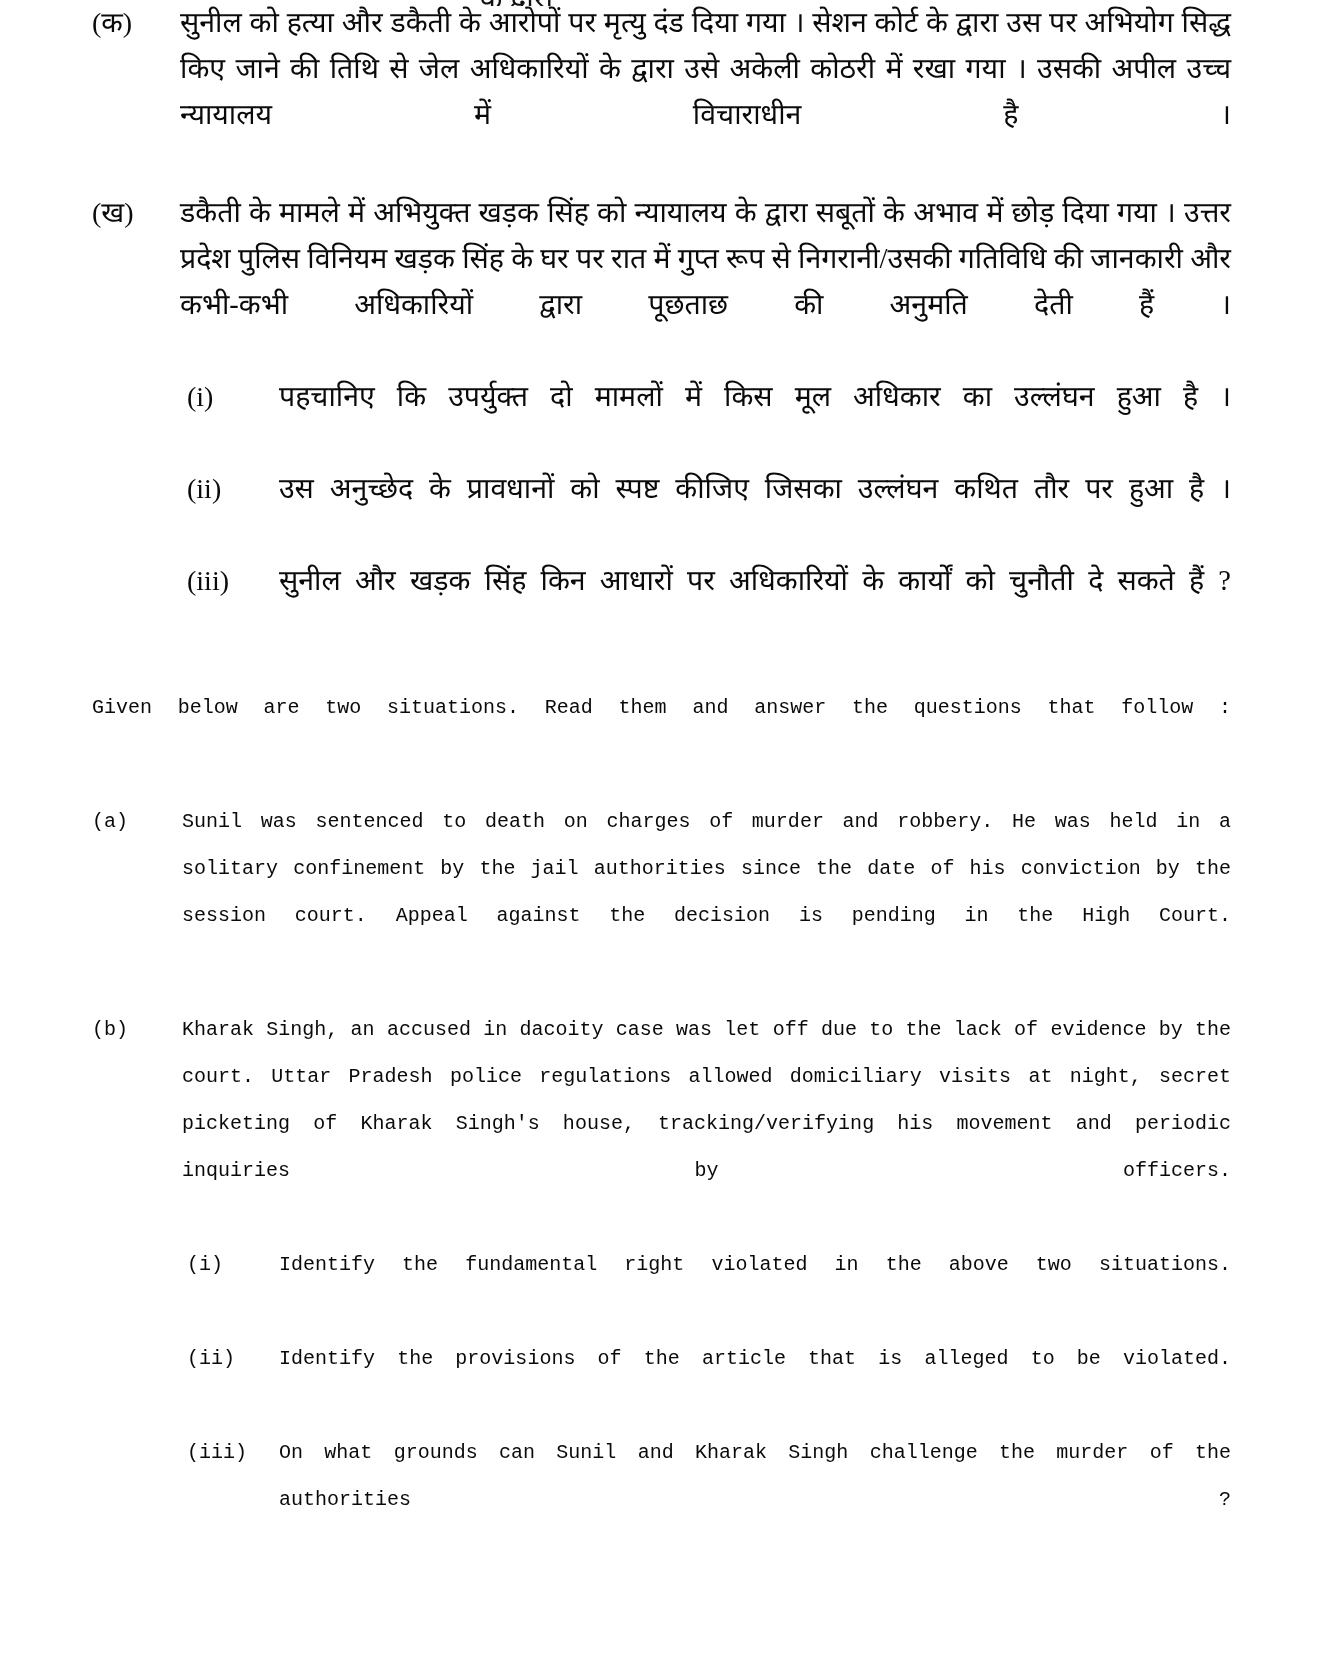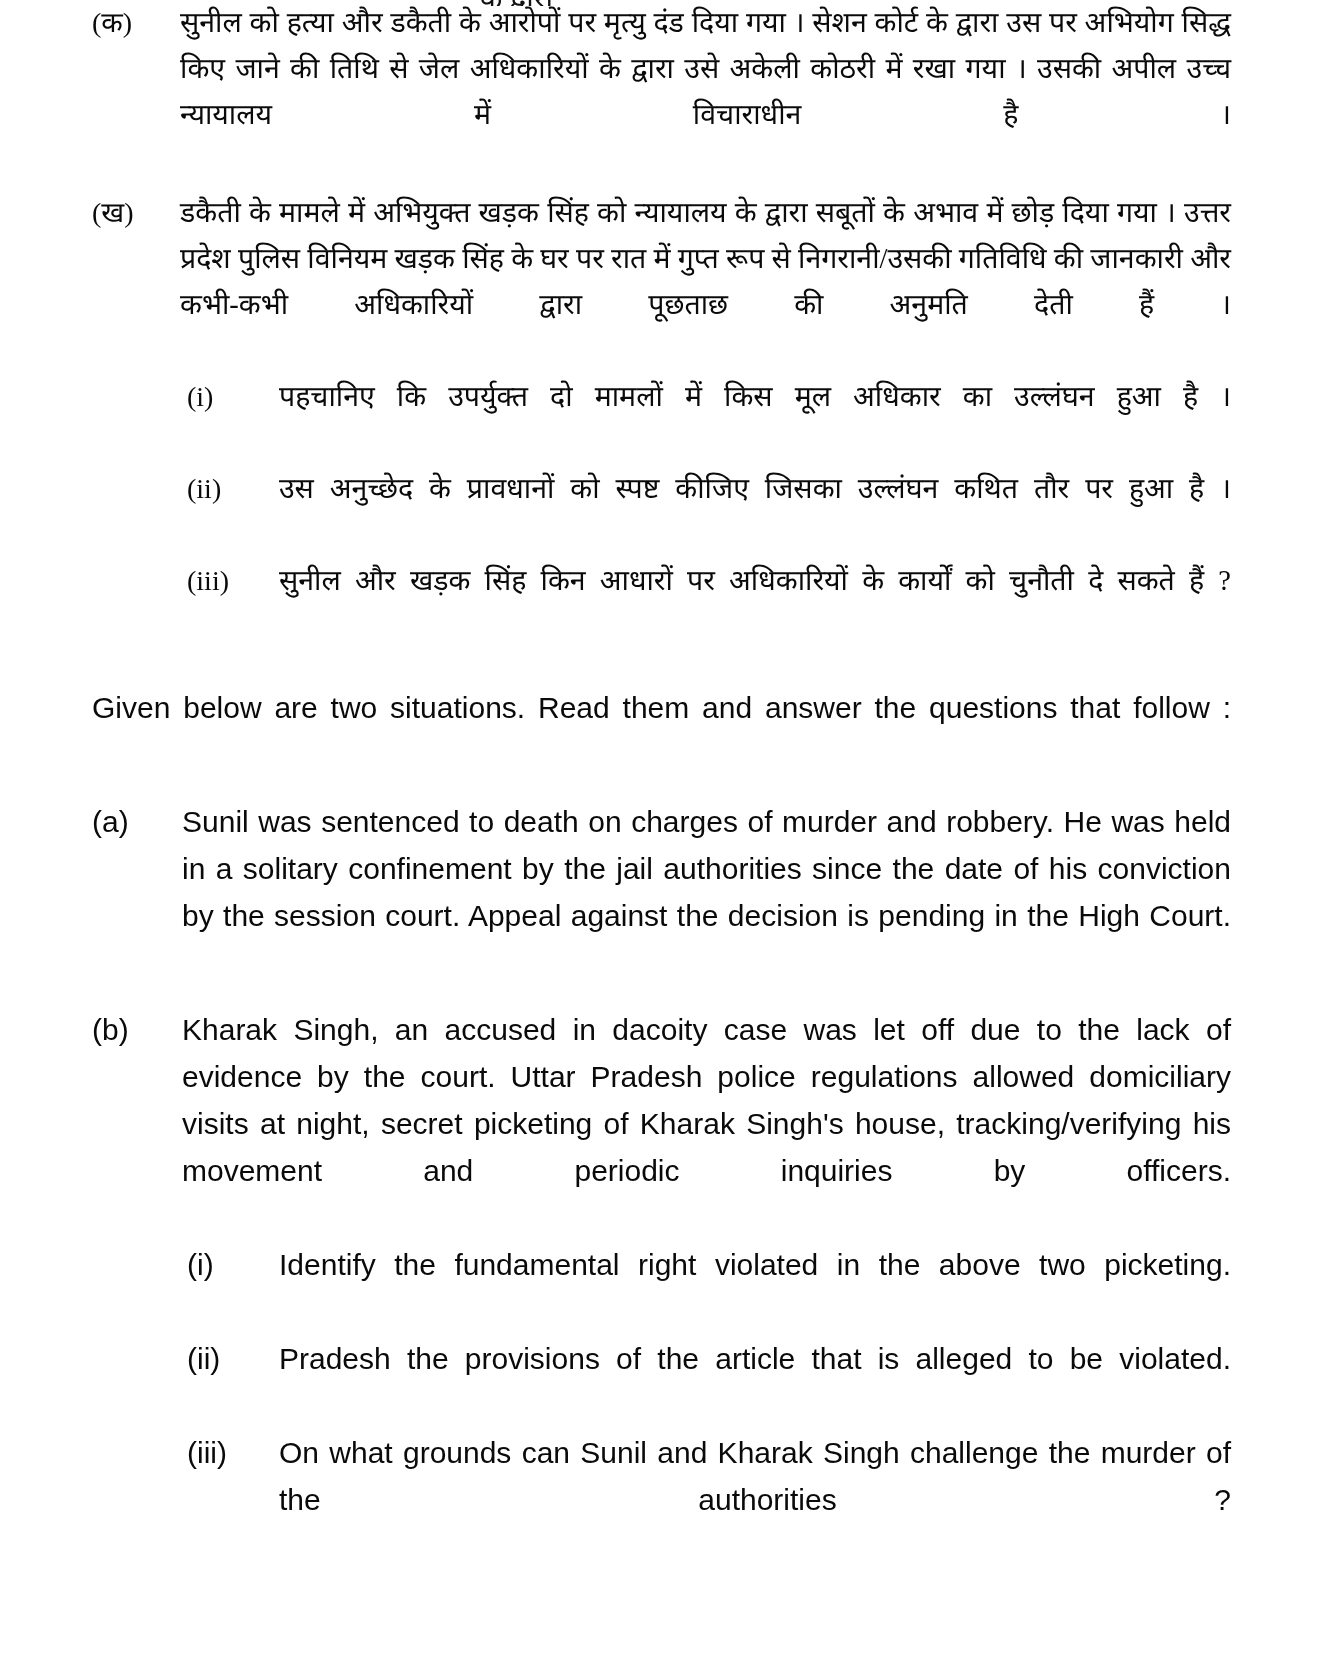--- a/index.html
+++ b/index.html
@@ -68,22 +68,22 @@
   .hindi .marker {
     width: 88px;
     font-size: 28px;
   }
   .hindi-sub .marker {
     width: 92px;
   }
 
   
   .english {
-    font-family: Liberation Sans, sans-serif;
-    font-size: 30px;
+    font-family: Liberation Mono, monospace;
+    font-size: 20px;
     line-height: 47px;
   }
   .english .marker {
     width: 90px;
   }
   .english-sub .marker {
     width: 92px;
   }
 
   
@@ -169,25 +169,25 @@
     <div class="gap-md"></div>
 
     <div class="item english lvl1">
       <div class="marker">(b)</div>
       <div class="body justify-block">Kharak Singh, an accused in dacoity case was let off due to the lack of evidence by the court. Uttar Pradesh police regulations allowed domiciliary visits at night, secret picketing of Kharak Singh's house, tracking/verifying his movement and periodic inquiries by officers.</div>
     </div>
 
     <div class="lvl2">
       <div class="item english english-sub">
         <div class="marker">(i)</div>
-        <div class="body justify-block">Identify the fundamental right violated in the above two picketing.</div>
+        <div class="body justify-block">Identify the fundamental right violated in the above two situations.</div>
       </div>
       <div class="item english english-sub">
         <div class="marker">(ii)</div>
-        <div class="body justify-block">Pradesh the provisions of the article that is alleged to be violated.</div>
+        <div class="body justify-block">Identify the provisions of the article that is alleged to be violated.</div>
       </div>
       <div class="item english english-sub">
         <div class="marker">(iii)</div>
         <div class="body justify-block">On what grounds can Sunil and Kharak Singh challenge the murder of the authorities ?</div>
       </div>
     </div>
 
   </div>
 
 </div>

